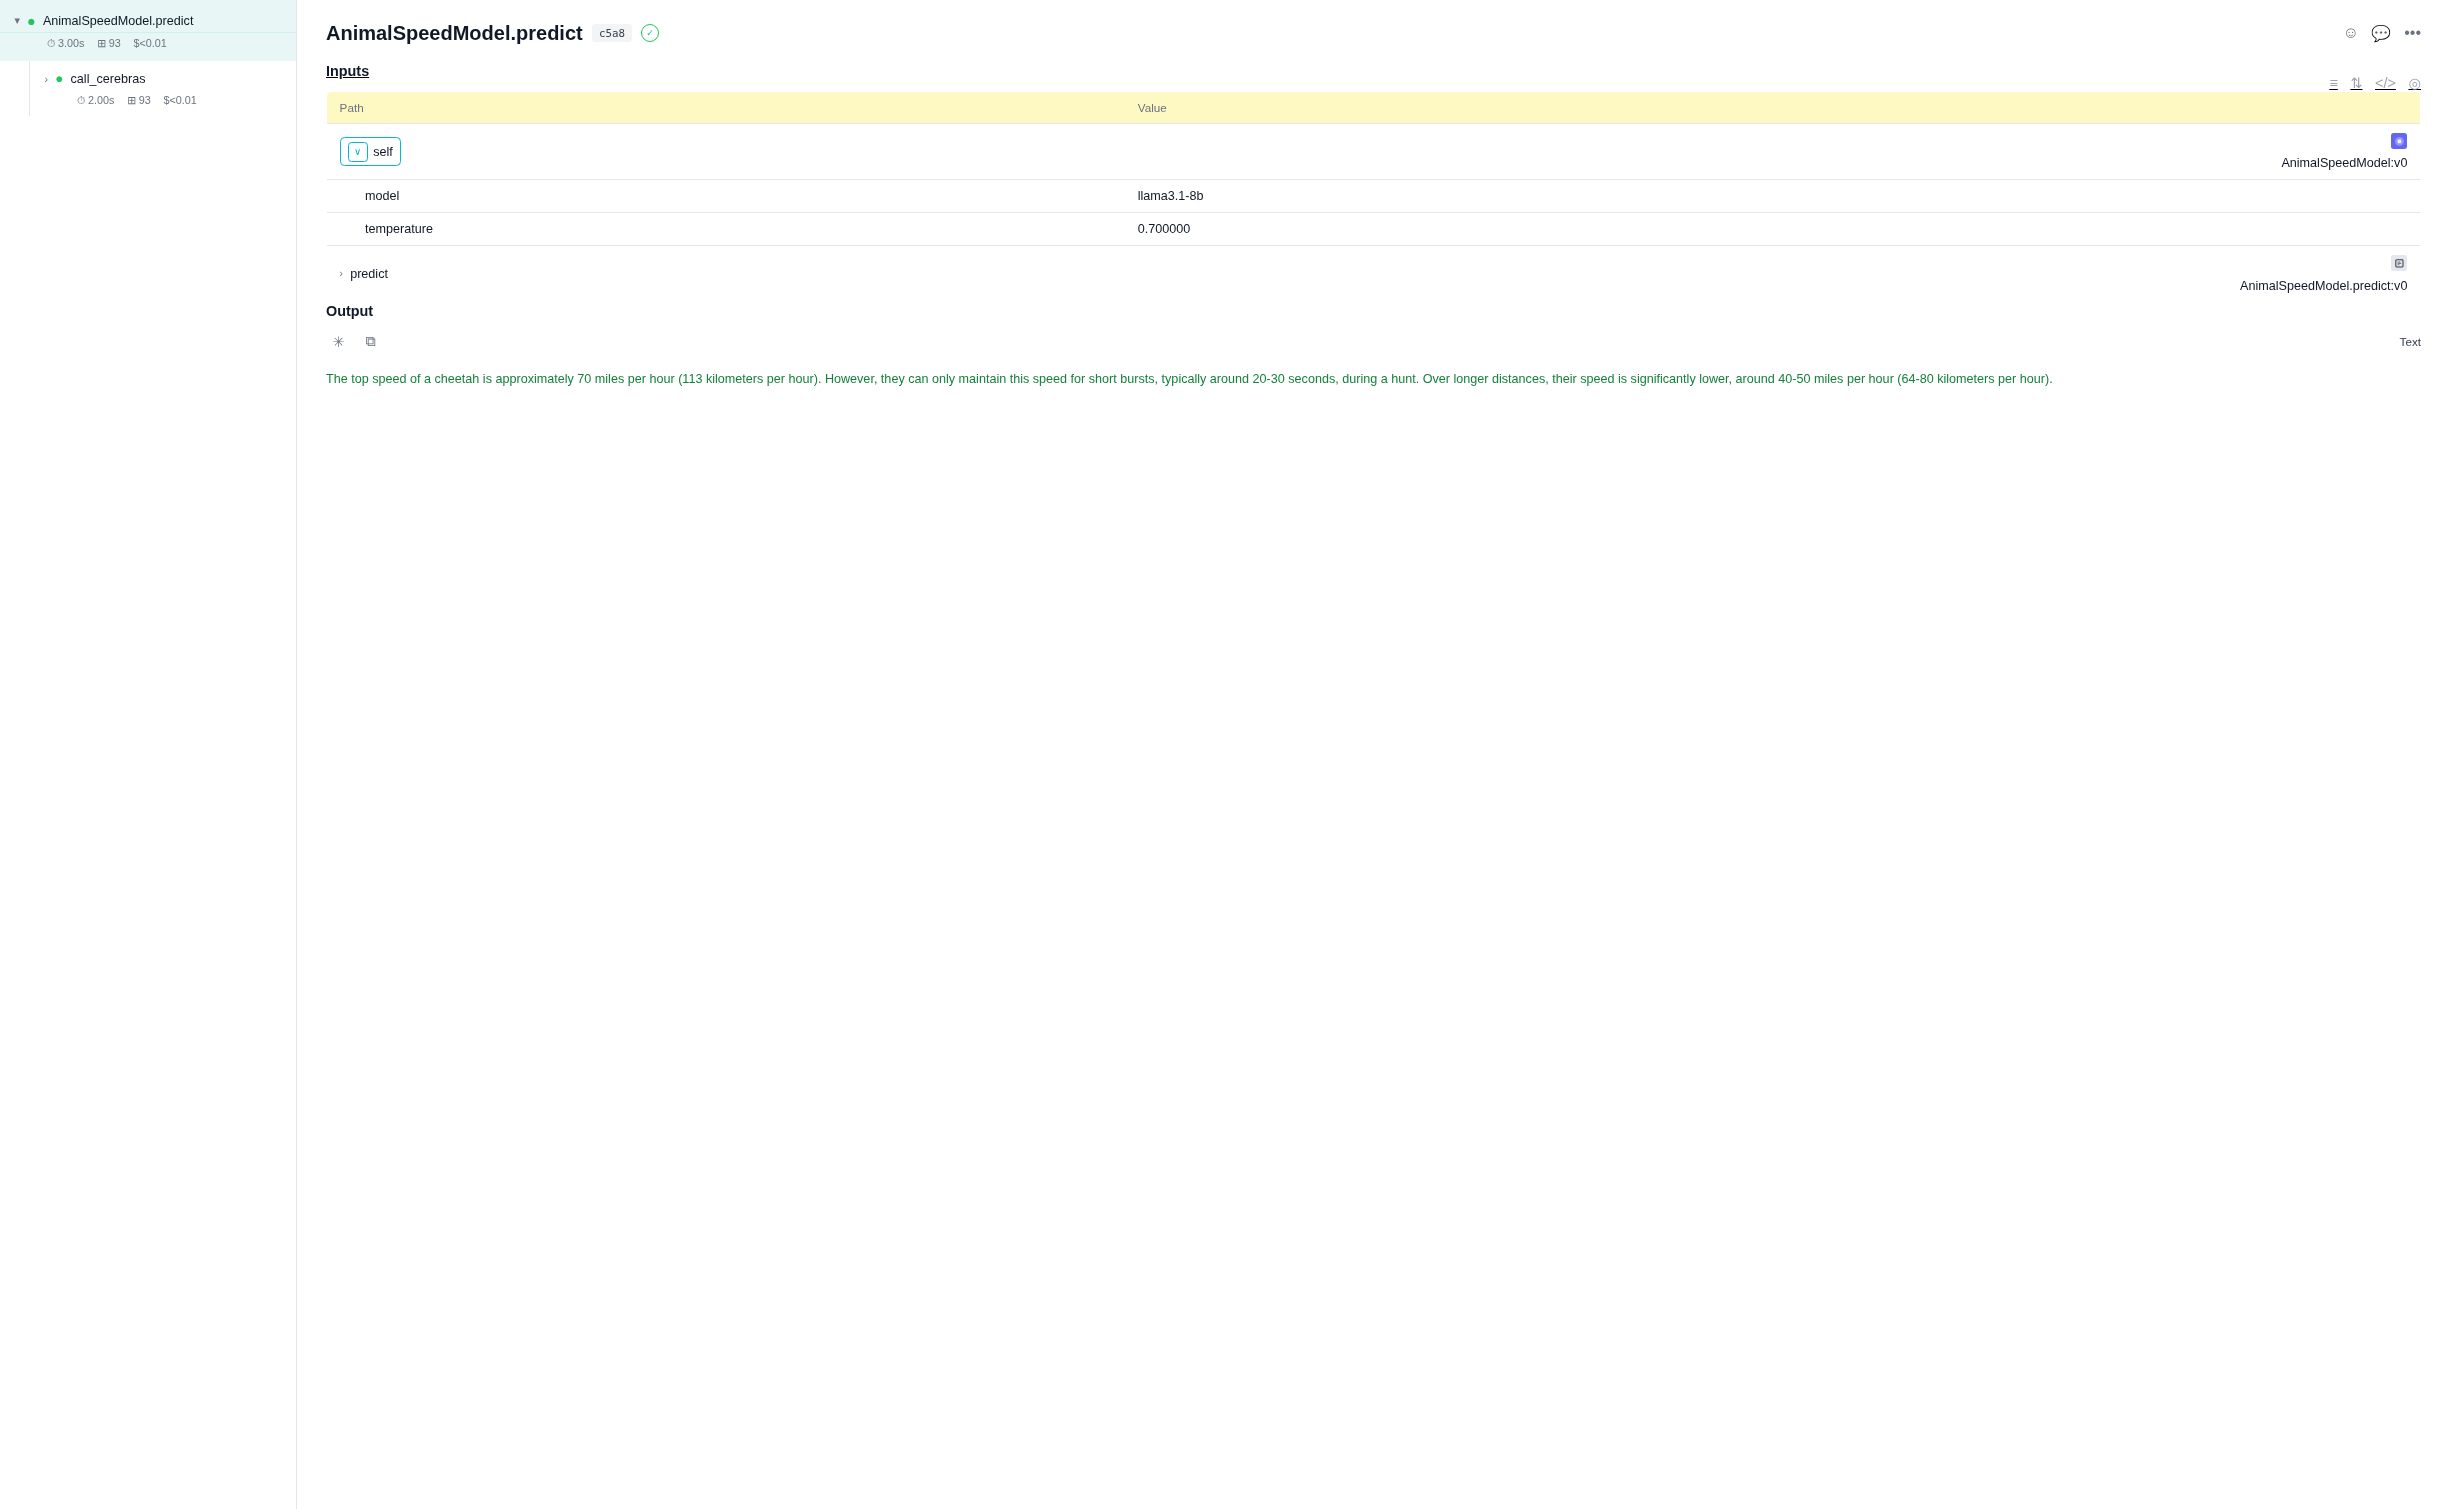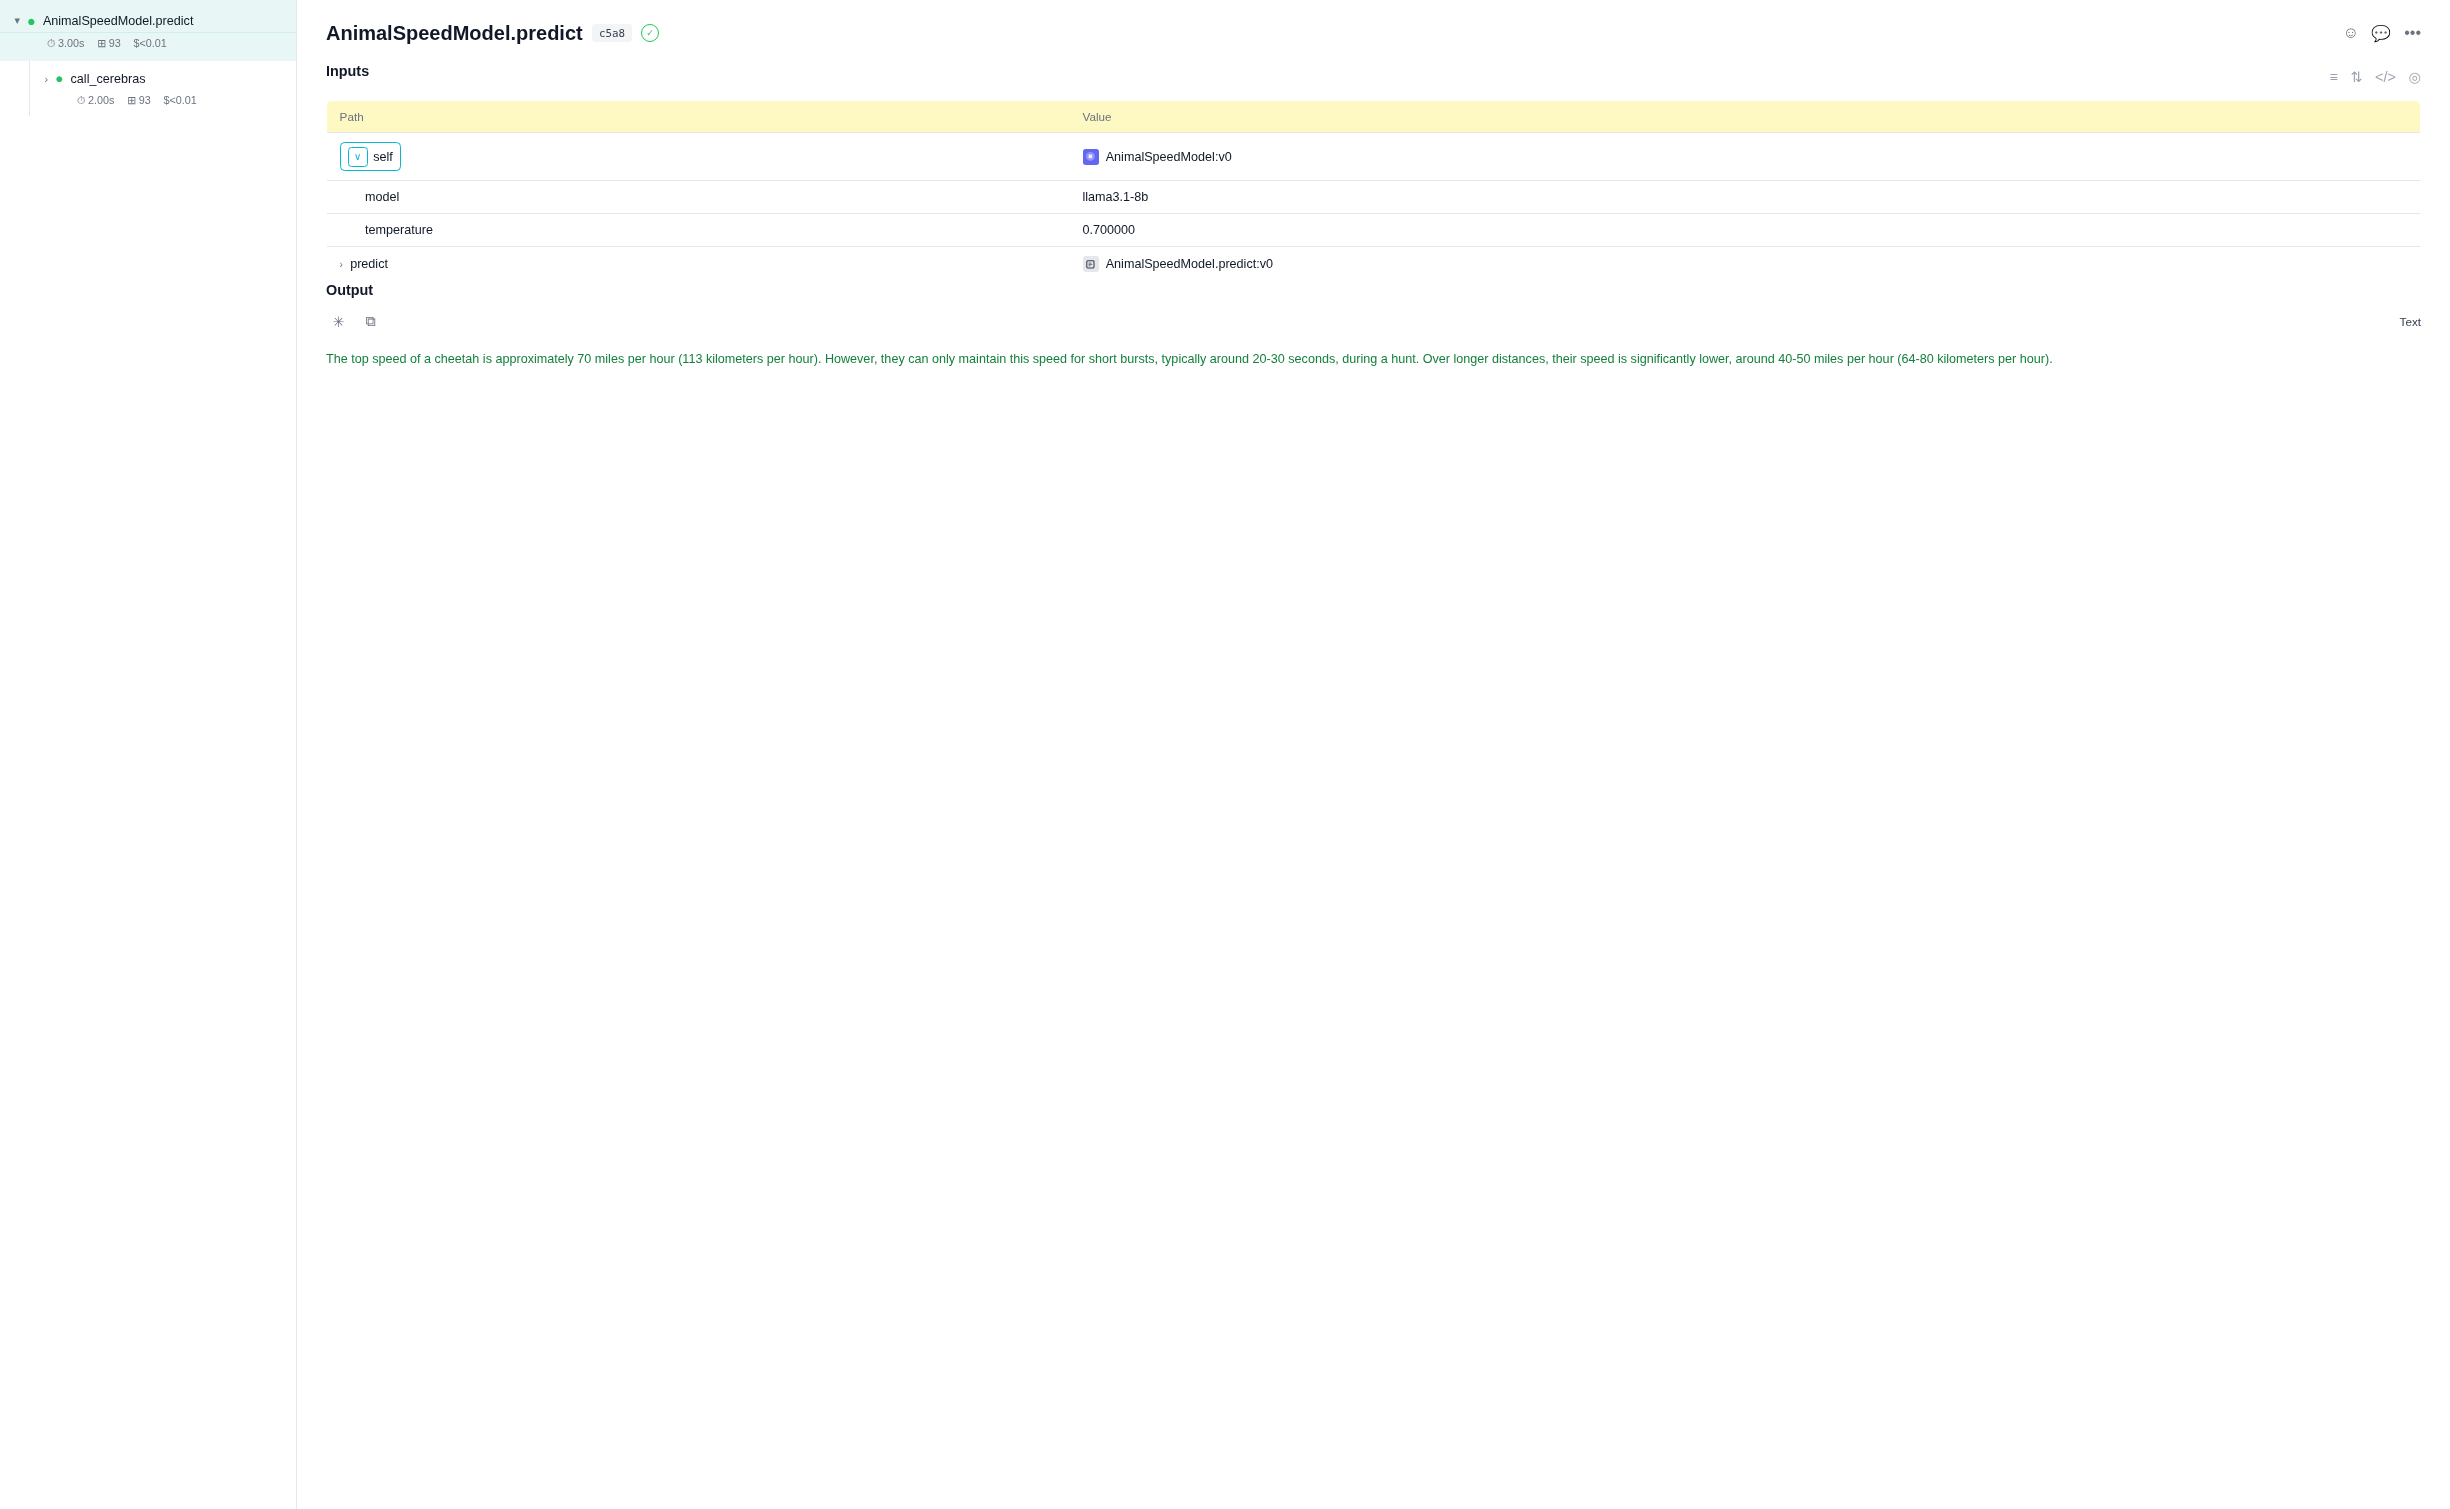--- a/index.html
+++ b/index.html
@@ -171,23 +171,23 @@
     
     .section-title {
       font-size: 14.4px;
       font-weight: 600;
       color: #111827;
       margin-bottom: 12.6px;
     }
 
     .inputs-header {
       display: flex;
-      align-items: center;
+      align-items: flex-end;
       justify-content: space-between;
-      margin-bottom: 9px;
+      text-decoration: underline;
     }
 
     .inputs-toolbar {
       display: flex;
       align-items: center;
       gap: 12.6px;
       color: #9ca3af;
       font-size: 14.4px;
     }
     .inputs-toolbar span {
@@ -248,22 +248,23 @@
       background: #fff;
     }
 
     .self-label {
       color: #111827;
       font-size: 12.6px;
     }
 
     .value-with-icon {
       display: flex;
-      align-items: center;
+      align-items: flex-end;
       gap: 7.2px;
+      flex-direction: column;
     }
 
     .model-icon {
       width: 16px;
       height: 16px;
       background: #6366f1;
       border-radius: 2.7px;
       display: flex;
       align-items: center;
       justify-content: center;

